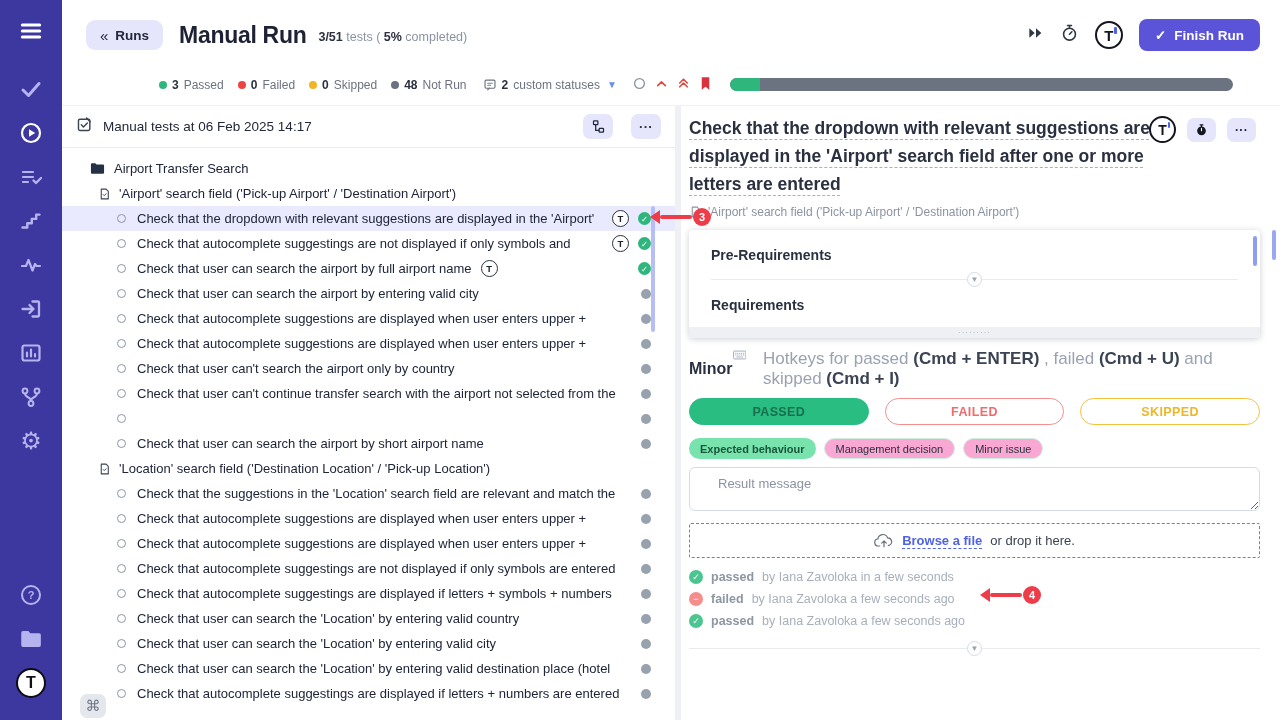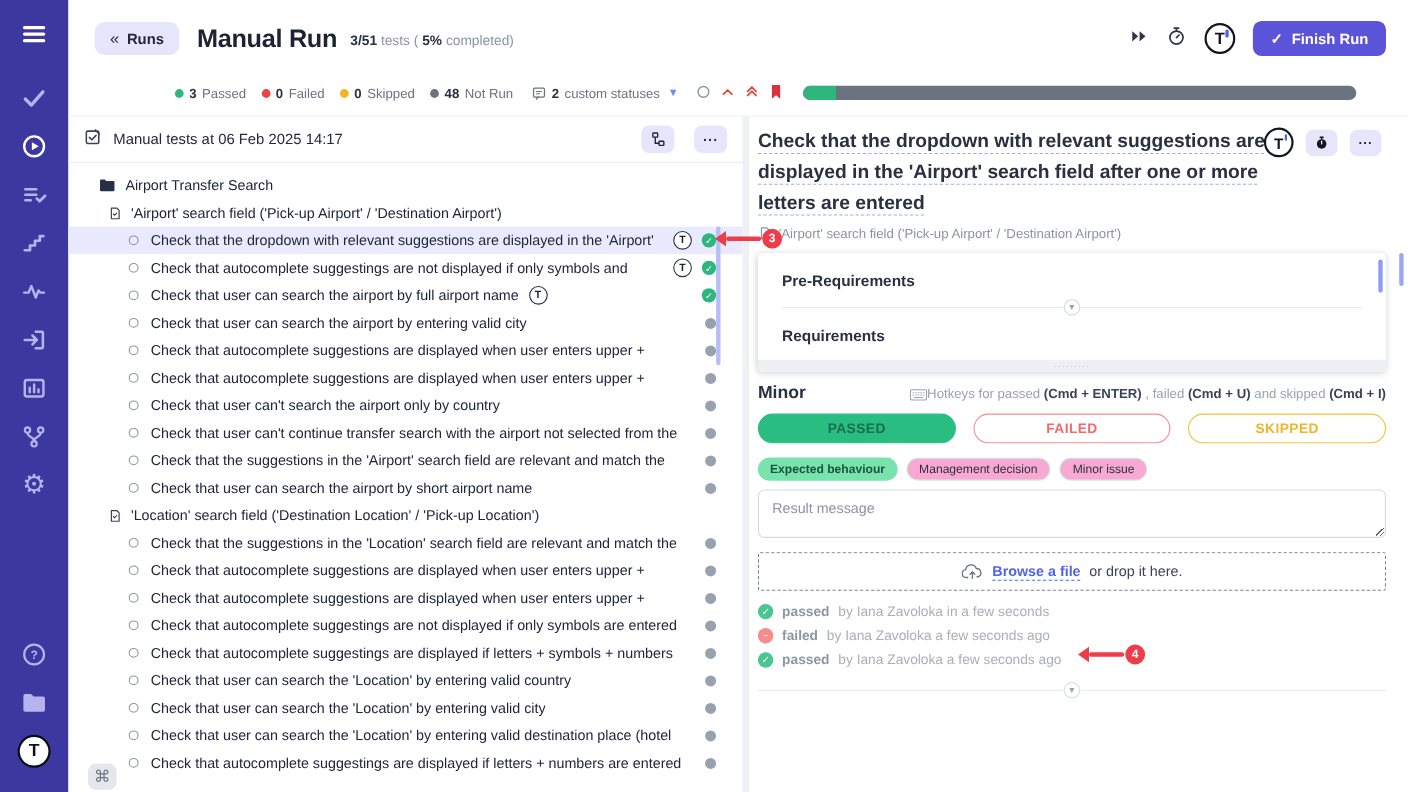--- a/index.html
+++ b/index.html
@@ -82,32 +82,32 @@
   .sec-h{font-size:14px;font-weight:700;color:#2a3040}
   .hdiv{position:relative;height:16px;margin:8px 0 10px;display:flex;align-items:center}
   .hdiv:before{content:"";flex:1;height:1px;background:#e8eaf0}
   .hdiv:after{content:"";flex:1;height:1px;background:#e8eaf0}
   .hdiv .knob{width:15px;height:15px;border:1px solid #d6dae3;border-radius:50%;background:#fff;color:#9aa2b1;font-size:8px;display:flex;align-items:center;justify-content:center}
   .card-foot{height:11px;background:#eef0f3;display:flex;align-items:center;justify-content:center;color:#b3bac6;font-size:8px;letter-spacing:1px;line-height:0}
   .card-scroll{position:absolute;right:3px;top:6px;width:4px;height:30px;background:#8e9cf3;border-radius:2px}
 
   .result-head{display:flex;align-items:center;margin-top:11px}
   .result-title{font-size:16px;font-weight:800;color:#2a3040}
-  .hotkeys{margin-left:auto;font-size:12px;color:#9aa2b1;display:flex;align-items:flex-end;gap:0}
+  .hotkeys{margin-left:auto;font-size:17px;color:#9aa2b1;display:flex;align-items:flex-start;gap:17px}
   .hotkeys b{color:#3a4354}
   .rbtn-row{display:flex;gap:16px;margin-top:9px}
   .rbtn{flex:1;height:27px;border-radius:14px;font-weight:700;font-size:12.5px;display:flex;align-items:center;justify-content:center;letter-spacing:.4px;cursor:pointer;background:#fff}
   .rbtn.passed{background:#29bd82;color:#186e4e;border:1.5px solid #29bd82}
   .rbtn.failed{color:#f26a6a;border:1.5px solid #f58d8d}
   .rbtn.skipped{color:#eeb728;border:1.5px solid #f0c33d}
   .tag-row{display:flex;gap:8px;margin-top:13px}
   .tag{height:21px;padding:0 11px;border-radius:11px;font-size:11px;display:flex;align-items:center;cursor:pointer}
   .tag.active{background:#79e3ae;font-weight:700;color:#19563b}
   .tag.plain{background:#f9a8d4;border:1px solid #cdf0de;color:#2a3040}
-  .msg{width:100%;margin-top:8px;height:44px;border:1px solid #d6dae3;border-radius:6px;padding:8px 12px;font-size:13px;font-family:"Liberation Sans",sans-serif;color:#2a3040;resize:both}
+  .msg{width:100%;margin-top:8px;height:44px;border:1px solid #d6dae3;border-radius:6px;padding:8px 28px;font-size:13px;font-family:"Liberation Sans",sans-serif;color:#2a3040;resize:both}
   .msg::placeholder{color:#8b93a2}
   .dropzone{margin-top:8px;height:35px;border:1.6px dashed #7a8292;border-radius:2px;display:flex;align-items:center;justify-content:center;gap:8px;font-size:13px;color:#3a4354;cursor:pointer}
   .browse{color:#4f63e6;text-decoration:underline;text-decoration-style:dashed;text-decoration-thickness:1px;text-underline-offset:3px;font-weight:700}
   .history{margin-top:8px}
   .hrow{height:22px;display:flex;align-items:center;gap:8px;font-size:12.5px;color:#a8afbb}
   .hrow b{color:#8d96a3}
   .hic{width:14px;height:14px;border-radius:50%;color:#fff;font-size:9px;display:flex;align-items:center;justify-content:center;flex-shrink:0}
   .hic.passed{background:#4cc690}
   .hic.failed{background:#f58d8d}
   .hdiv2{margin-top:8px;width:100%}
@@ -356,21 +356,20 @@
               <span class="st st-gray"></span>
             </div>
             <div class="trow test">
     <span class="radio"></span>
     <span class="lbl">Check that user can't continue transfer search with the airport not selected from the</span>
     <span class="sp"></span>
               <span class="st st-gray"></span>
             </div>
             <div class="trow test">
     <span class="radio"></span>
-    <span class="lbl">Check that the suggestions in the 'Airport' search field are relevant and match the</span>
     <span class="sp"></span>
               <span class="st st-gray"></span>
             </div>
             <div class="trow test">
     <span class="radio"></span>
     <span class="lbl">Check that user can search the airport by short airport name</span>
     <span class="sp"></span>
               <span class="st st-gray"></span>
             </div>
             <div class="trow suite">

